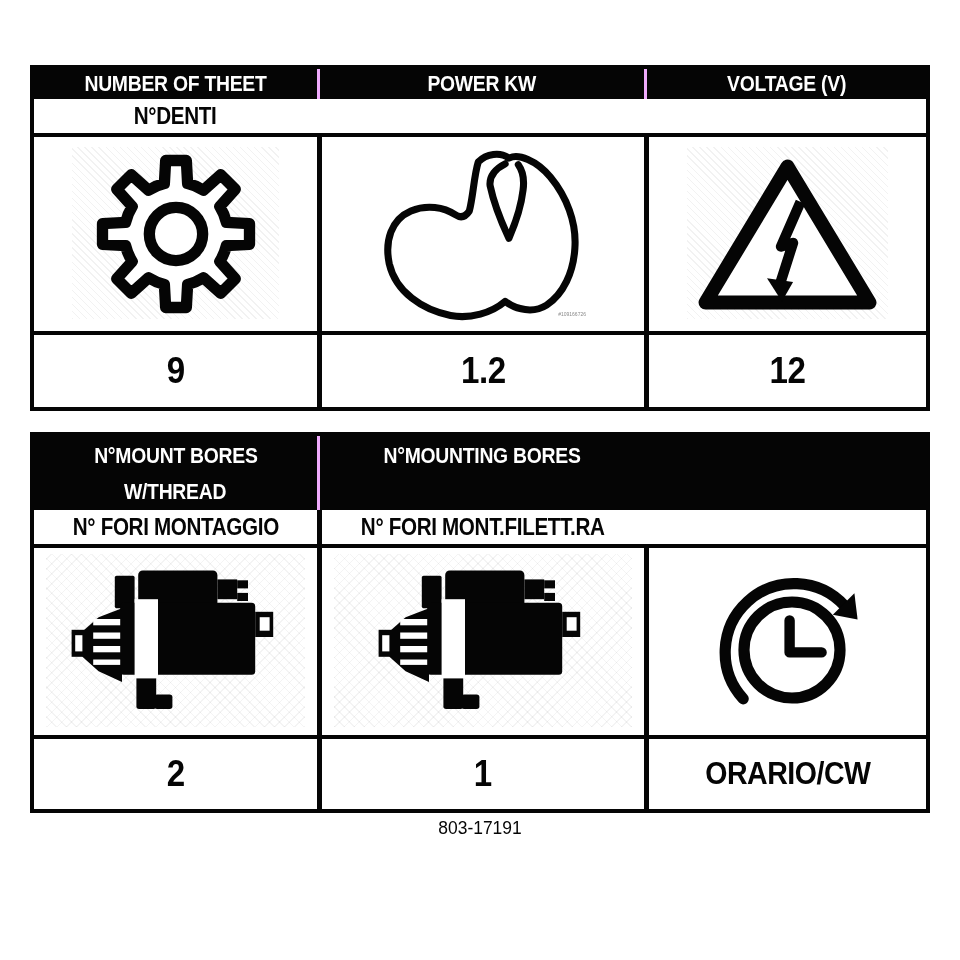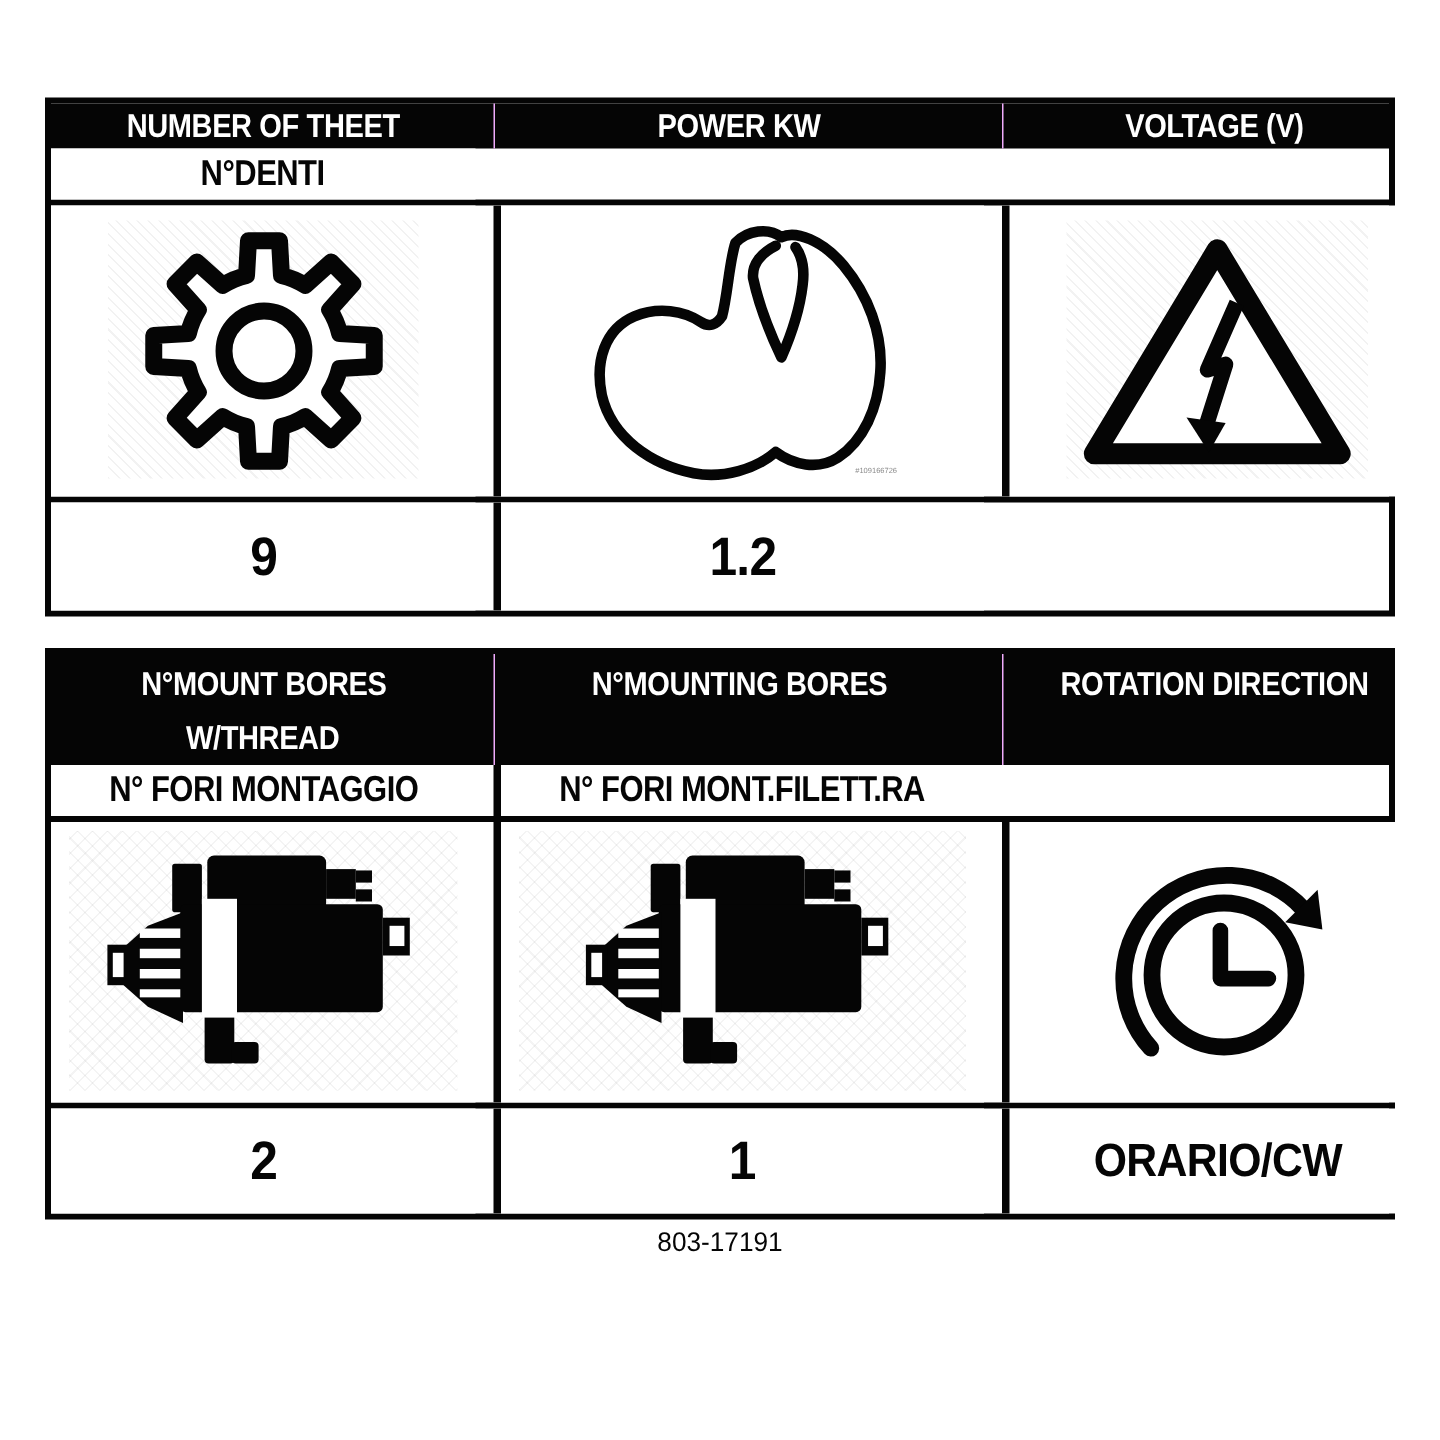--- a/index.html
+++ b/index.html
@@ -1,27 +1,27 @@
 <!DOCTYPE html>
 <html><head>
 <meta charset="utf-8">
 <style>
   html,body{margin:0;padding:0;background:#ffffff;}
   body{width:960px;height:960px;position:relative;overflow:hidden;
        font-family:"Liberation Sans","DejaVu Sans",sans-serif;color:#050505;}
   .sheet{width:900px;margin:65px auto 0 auto;}
   .spec-table{border:4px solid #050505;background:#fff;}
   .spec-table.second{margin-top:21px;}
-  .grid{display:grid;grid-template-columns:283px 327px 282px;gap:12px;}
+  .grid{display:grid;grid-template-columns:283px 327px 282px;}
   .grid > div{box-sizing:border-box;}
   .grid > div + div{border-left:5px solid #050505;}
 
   
   .hdr-bar{background:#050505;color:#ffffff;}
-  .hdr-bar > div + div{border-left:1px solid #f0abfc;}
+  .hdr-bar > div + div{border-left:3px solid #f0abfc;}
   .hdr-bar .cell{display:flex;align-items:center;justify-content:center;height:30px;}
   .hdr-bar.tall .cell{flex-direction:column;justify-content:flex-start;height:74px;padding-top:2px;}
   .hdr-txt{font-weight:700;font-size:22px;letter-spacing:-.3px;line-height:36px;
            display:inline-block;transform:scaleX(.88);white-space:nowrap;}
 
   
   .label-row .cell{display:flex;align-items:center;justify-content:center;height:34px;background:#fff;text-align:right;}
   .label-txt{font-weight:700;font-size:24px;letter-spacing:-.4px;display:inline-block;
              transform:scaleX(.86);white-space:nowrap;}
 
@@ -106,35 +106,35 @@
       </div>
     </div>
 
     <div class="grid value-row r1">
       <div class="cell">
         <span class="value-txt">9</span>
       </div>
       <div class="cell">
         <span class="value-txt">1.2</span>
       </div>
+      <div class="cell">
+        <span class="value-txt">12</span>
+      </div>
     </div>
   </section>
 
   <section class="spec-table second">
 
     <div class="grid hdr-bar tall">
       <div class="cell">
         <span class="hdr-txt">N°MOUNT BORES</span>
         <span class="hdr-txt">W/THREAD</span>
       </div>
       <div class="cell">
         <span class="hdr-txt">N°MOUNTING BORES</span>
-      </div>
-      <div class="cell">
-        <span class="hdr-txt">ROTATION DIRECTION</span>
       </div>
     </div>
 
     <div class="grid label-row">
       <div class="cell">
         <span class="label-txt">N° FORI MONTAGGIO</span>
       </div>
       <div class="cell">
         <span class="label-txt">N° FORI MONT.FILETT.RA</span>
       </div>

